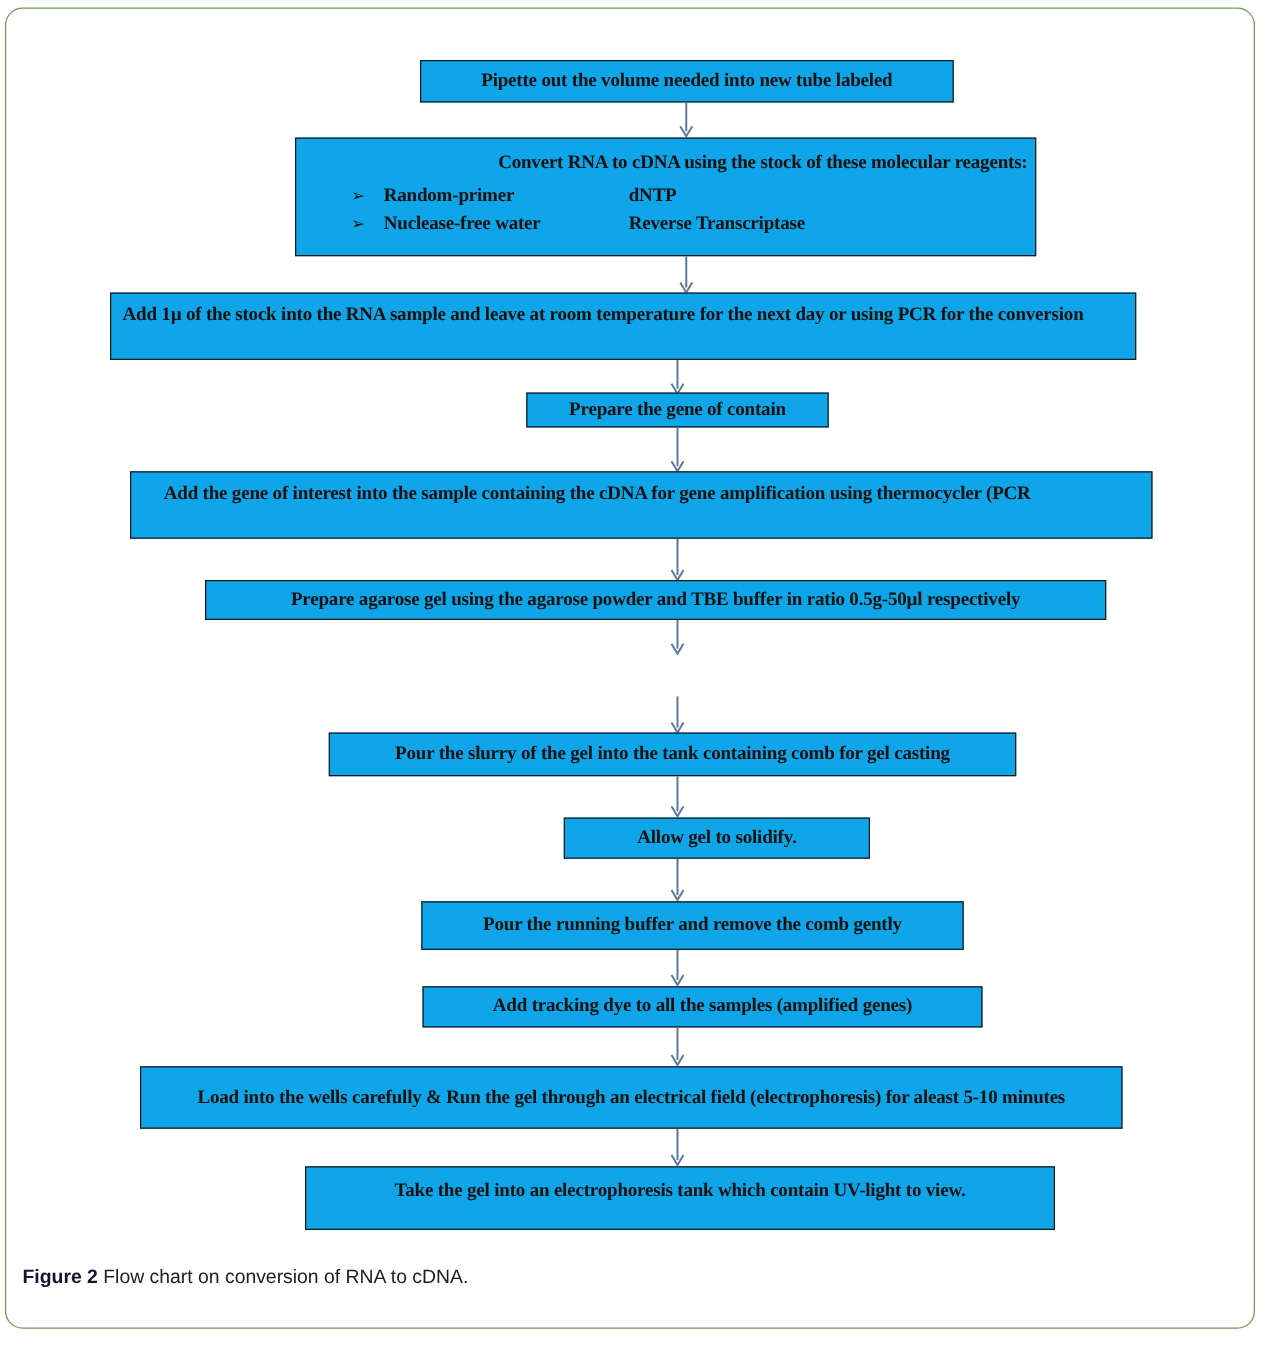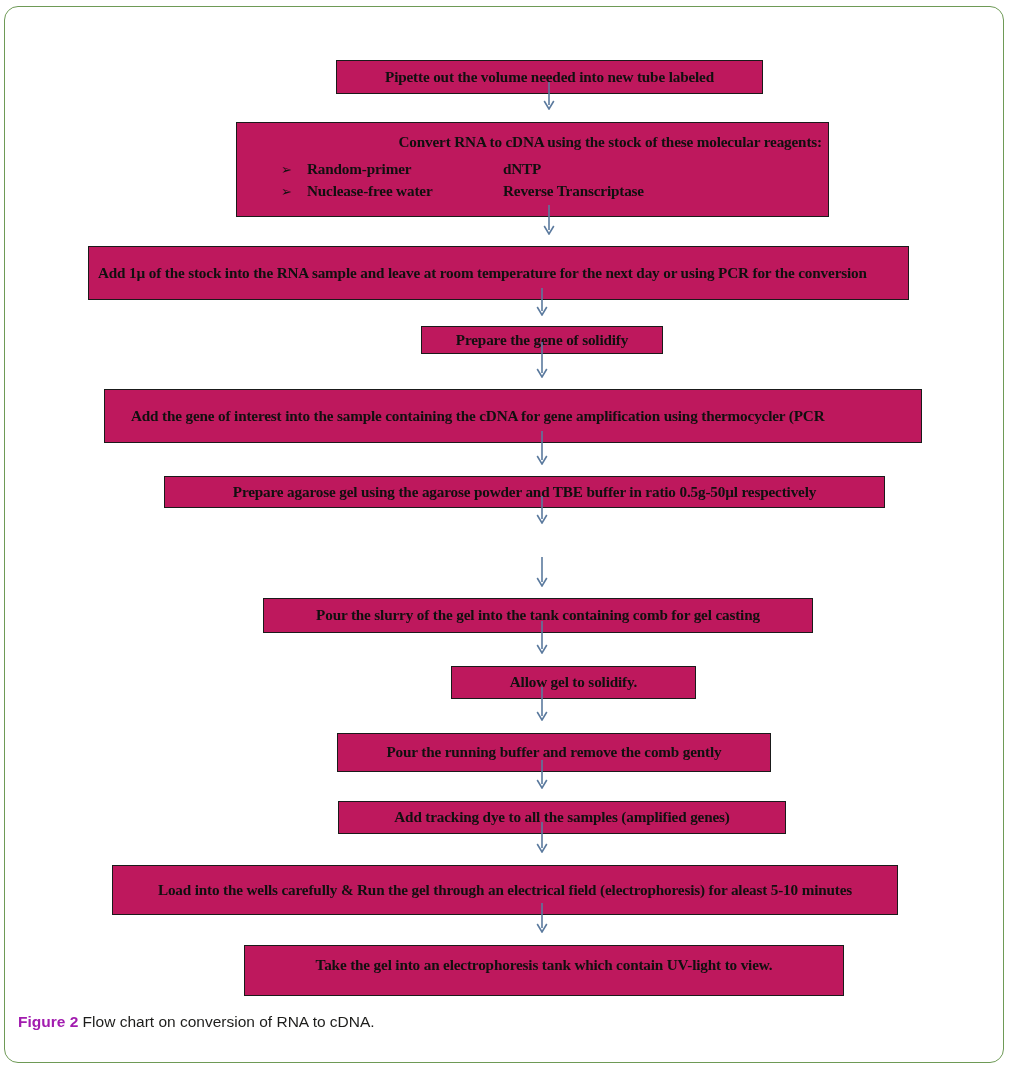--- a/index.html
+++ b/index.html
@@ -34,38 +34,37 @@
     position: absolute;
     left: 0;
     top: 0;
     width: 1019px;
     height: 1081px;
   }
   .node {
     position: absolute;
     box-sizing: border-box;
     border: 1.6px solid #1a1a1a;
-    background: #be185d;
+    background: #0ea5e9;
     font-family: "Liberation Serif", serif;
     font-weight: bold;
     color: #10100f;
     font-size: 15.2px;
     line-height: 1.32;
     letter-spacing: -0.15px;
     padding: 5px 8px;
     display: flex;
     align-items: center;
     justify-content: center;
     text-align: center;
-    margin-top: 12px;
   }
   .node.left-align {
     text-align: left;
     justify-content: flex-start;
-    align-items: center;
+    align-items: flex-start;
     padding: 7px 9px;
   }
   .node.reagents {
     display: block;
     text-align: left;
     padding: 0;
   }
   .reagents-title {
     display: block;
     text-align: right;
@@ -106,21 +105,21 @@
     left: 18px;
     top: 1012px;
     width: 960px;
     font-family: "Liberation Sans", sans-serif;
     font-size: 15.5px;
     color: #1d1d1b;
     line-height: 1.3;
   }
   #caption .cap-label {
     font-weight: bold;
-    color: #a21caf;
+    color: #0f172a;
   }
 </style>
 </head>
 <body>
 
 <div id="page">
 
   <div id="figure-frame"></div>
 
   <div id="flow">
@@ -162,21 +161,21 @@
     </div>
 
     <div class="connector" style="left:534px; top:288px; height:28px;">
       <svg width="16" height="28" viewBox="0 0 16 28">
         <line x1="8" y1="0" x2="8" y2="23" stroke="#5b7a9e" stroke-width="1.6"></line>
         <path d="M3.2 19 L8 27 L12.8 19" fill="none" stroke="#5b7a9e" stroke-width="1.6"></path>
       </svg>
     </div>
 
     <div class="node" style="left:421px; top:314px; width:242px; height:28px;">
-      <span>Prepare the gene of solidify</span>
+      <span>Prepare the gene of contain</span>
     </div>
 
     <div class="connector" style="left:534px; top:342px; height:36px;">
       <svg width="16" height="36" viewBox="0 0 16 36">
         <line x1="8" y1="0" x2="8" y2="31" stroke="#5b7a9e" stroke-width="1.6"></line>
         <path d="M3.2 27 L8 35 L12.8 27" fill="none" stroke="#5b7a9e" stroke-width="1.6"></path>
       </svg>
     </div>
 
     <div class="node left-align" style="left:104px; top:377px; width:818px; height:54px;padding-left:26px;">

